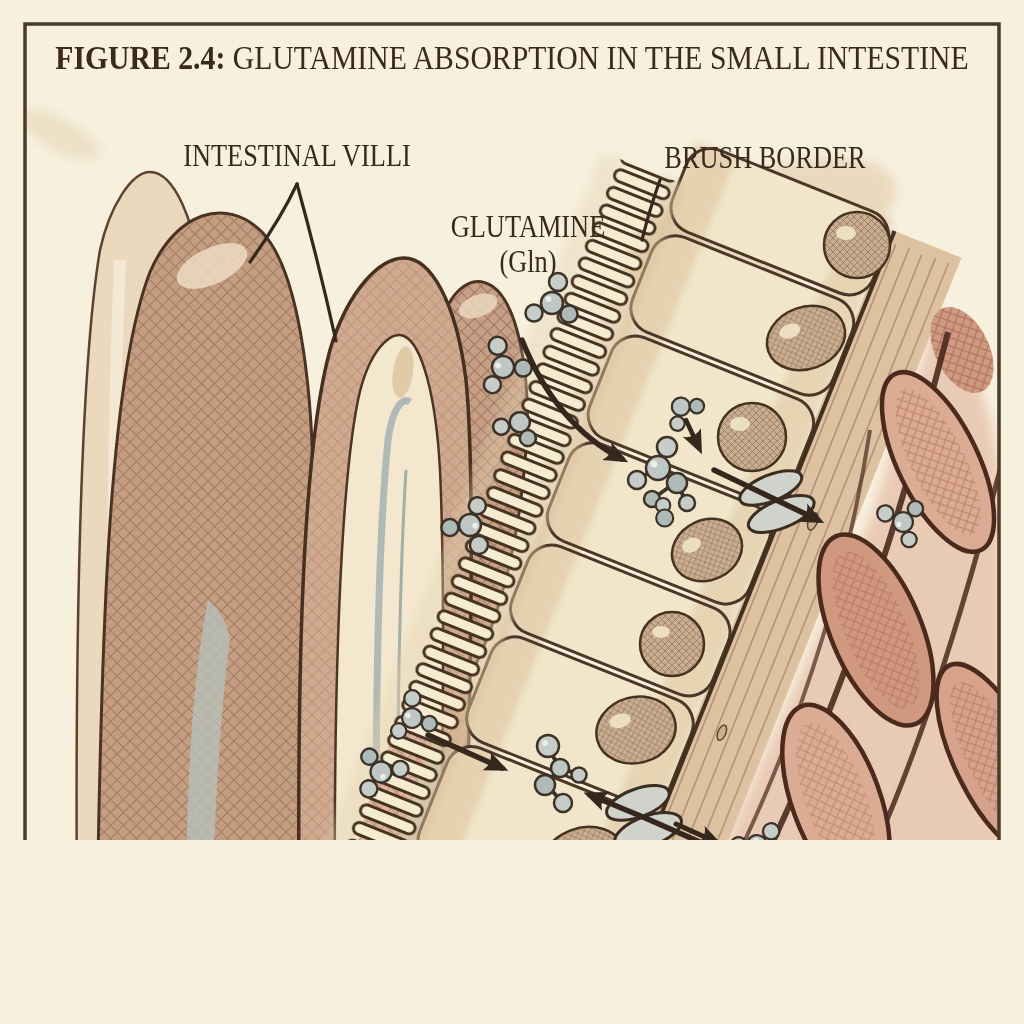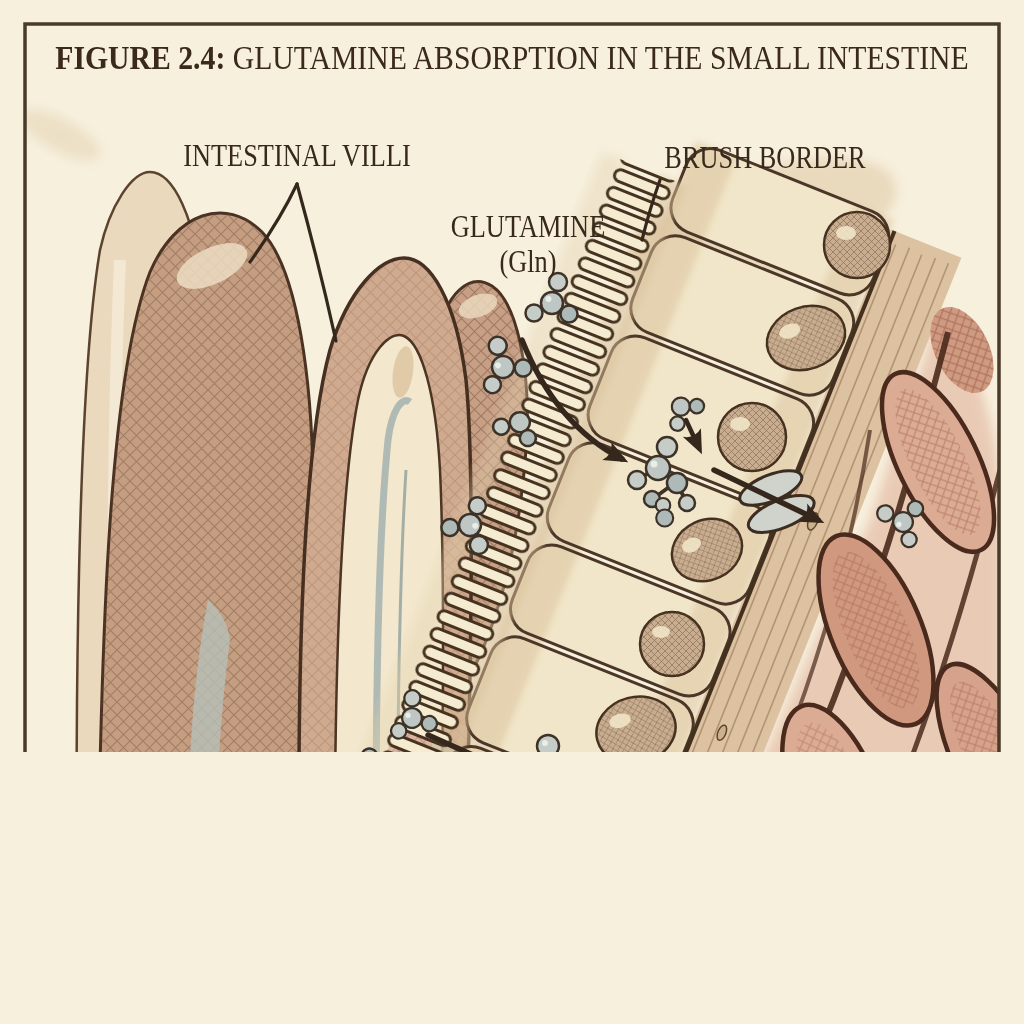--- a/index.html
+++ b/index.html
@@ -1,16 +1,16 @@
 <!DOCTYPE html>
 <html><head>
 <meta charset="utf-8">
 <style>
   html,body{margin:0;padding:0;background:#f7f0dd;}
-  .figure{position:relative;width:1024px;height:752px;background:#f7f0dd;
+  .figure{position:relative;width:1024px;height:840px;background:#f7f0dd;
           font-family:"Liberation Serif",serif;color:#38291c;overflow:hidden;text-decoration:underline;}
   .artwork{position:absolute;left:0;top:0;}
   .title{position:absolute;left:0;right:0;top:40px;text-align:center;
          font-size:33px;white-space:nowrap;color:#3b2a1c;
          transform:scaleX(.9);transform-origin:50% 50%;}
   .title .bold{font-weight:700;}
   .label{position:absolute;font-size:31px;color:#38291c;text-align:center;
          transform:scaleX(.85);transform-origin:50% 50%;line-height:1.12;}
   .label-villi{left:137px;top:139px;width:320px;}
   .label-glutamine{left:408px;top:210px;width:240px;}

